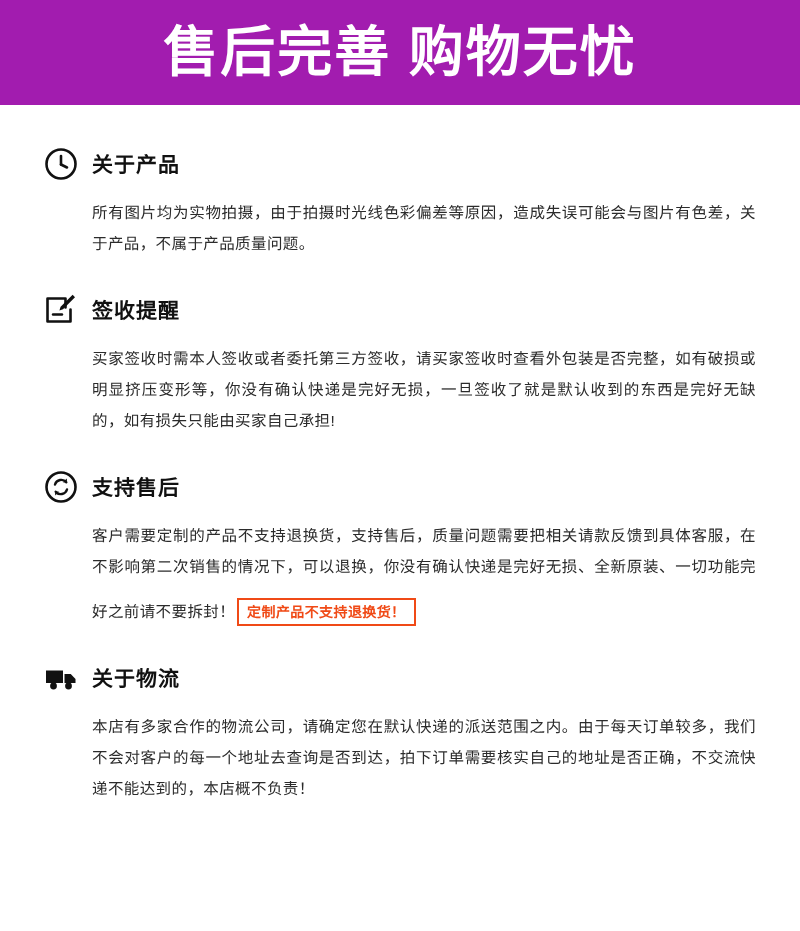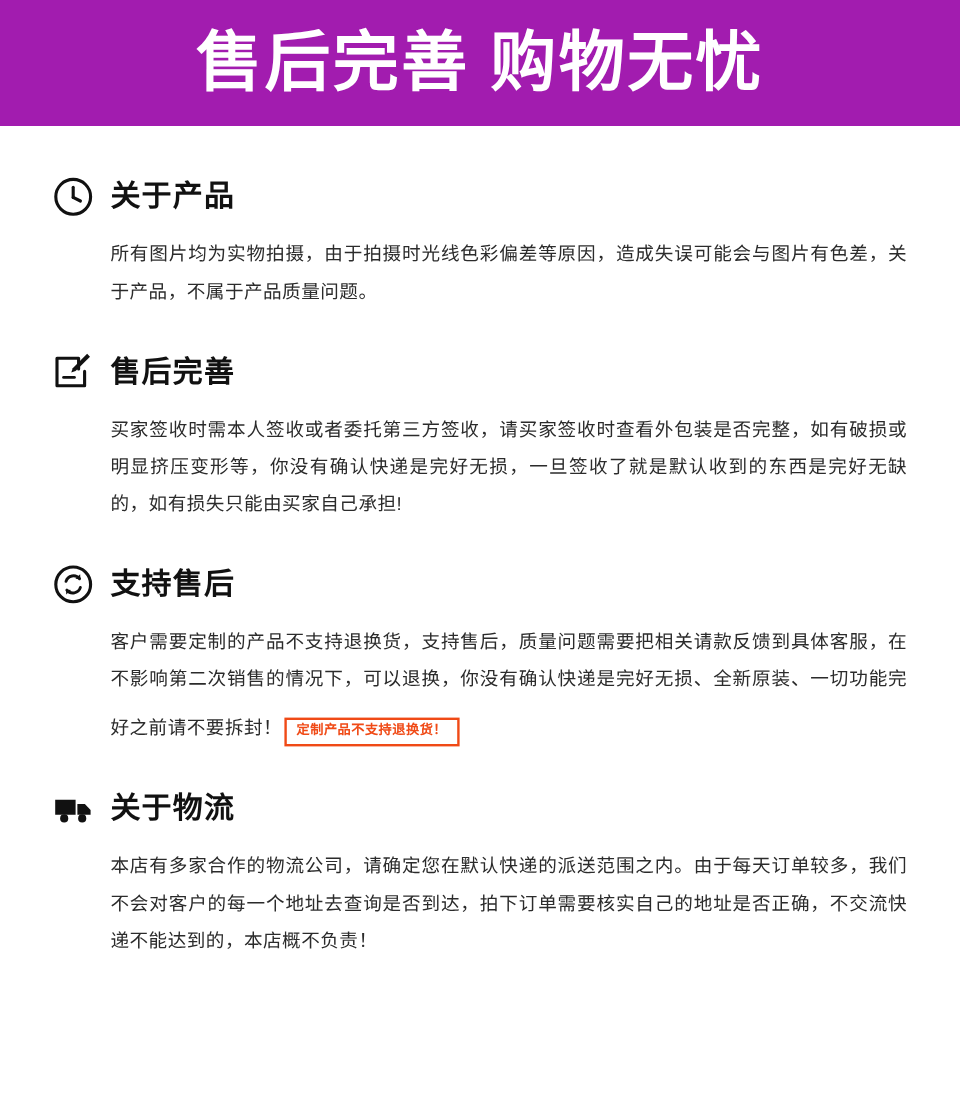--- a/index.html
+++ b/index.html
@@ -59,21 +59,21 @@
   .section-icon {
     width: 34px;
     height: 34px;
     flex: 0 0 34px;
     display: flex;
     align-items: center;
     justify-content: center;
   }
   .section-icon svg { display: block; }
   .section-title {
-    font-size: 25px;
+    font-size: 21px;
     font-weight: bold;
     color: #111111;
     letter-spacing: 1px;
     line-height: 1;
   }
 
   .section-body {
     padding-left: 48px;
     padding-right: 16px;
   }
@@ -83,21 +83,21 @@
     line-height: 2.0;
     color: #2b2b2b;
     text-align: justify;
     letter-spacing: 0.4px;
   }
 
   .highlight-tag {
     display: inline-block;
     border: 2px solid #f04a16;
     color: #f04a16;
-    font-size: 11px;
+    font-size: 14px;
     font-weight: bold;
     padding: 1px 8px;
     line-height: 1.6;
     margin-left: 2px;
     white-space: nowrap;
     vertical-align: baseline;
     margin-top: 16px;
   }
 </style>
 </head>
@@ -129,21 +129,21 @@
 
     <div class="section">
       <div class="section-head">
         <span class="section-icon">
           <svg width="34" height="34" viewBox="0 0 34 34">
             <path d="M3.5 5.5 h18 v9 M3.5 5.5 v23 h23 v-12" fill="none" stroke="#111111" stroke-width="2.6" stroke-linejoin="round" stroke-linecap="round"></path>
             <path d="M31 4.2 l-2.4 -2.4 -12 12 -1.2 3.6 3.6 -1.2 z" fill="#111111"></path>
             <path d="M9 21.5 h9" fill="none" stroke="#111111" stroke-width="2.4" stroke-linecap="round"></path>
           </svg>
         </span>
-        <span class="section-title">售后完善</span>
+        <span class="section-title">签收提醒</span>
       </div>
       <div class="section-body">
         <p>买家签收时需本人签收或者委托第三方签收，请买家签收时查看外包装是否完整，如有破损或明显挤压变形等，你没有确认快递是完好无损，一旦签收了就是默认收到的东西是完好无缺的，如有损失只能由买家自己承担!</p>
       </div>
     </div>
 
     <div class="section">
       <div class="section-head">
         <span class="section-icon">
           <svg width="34" height="34" viewBox="0 0 34 34">

